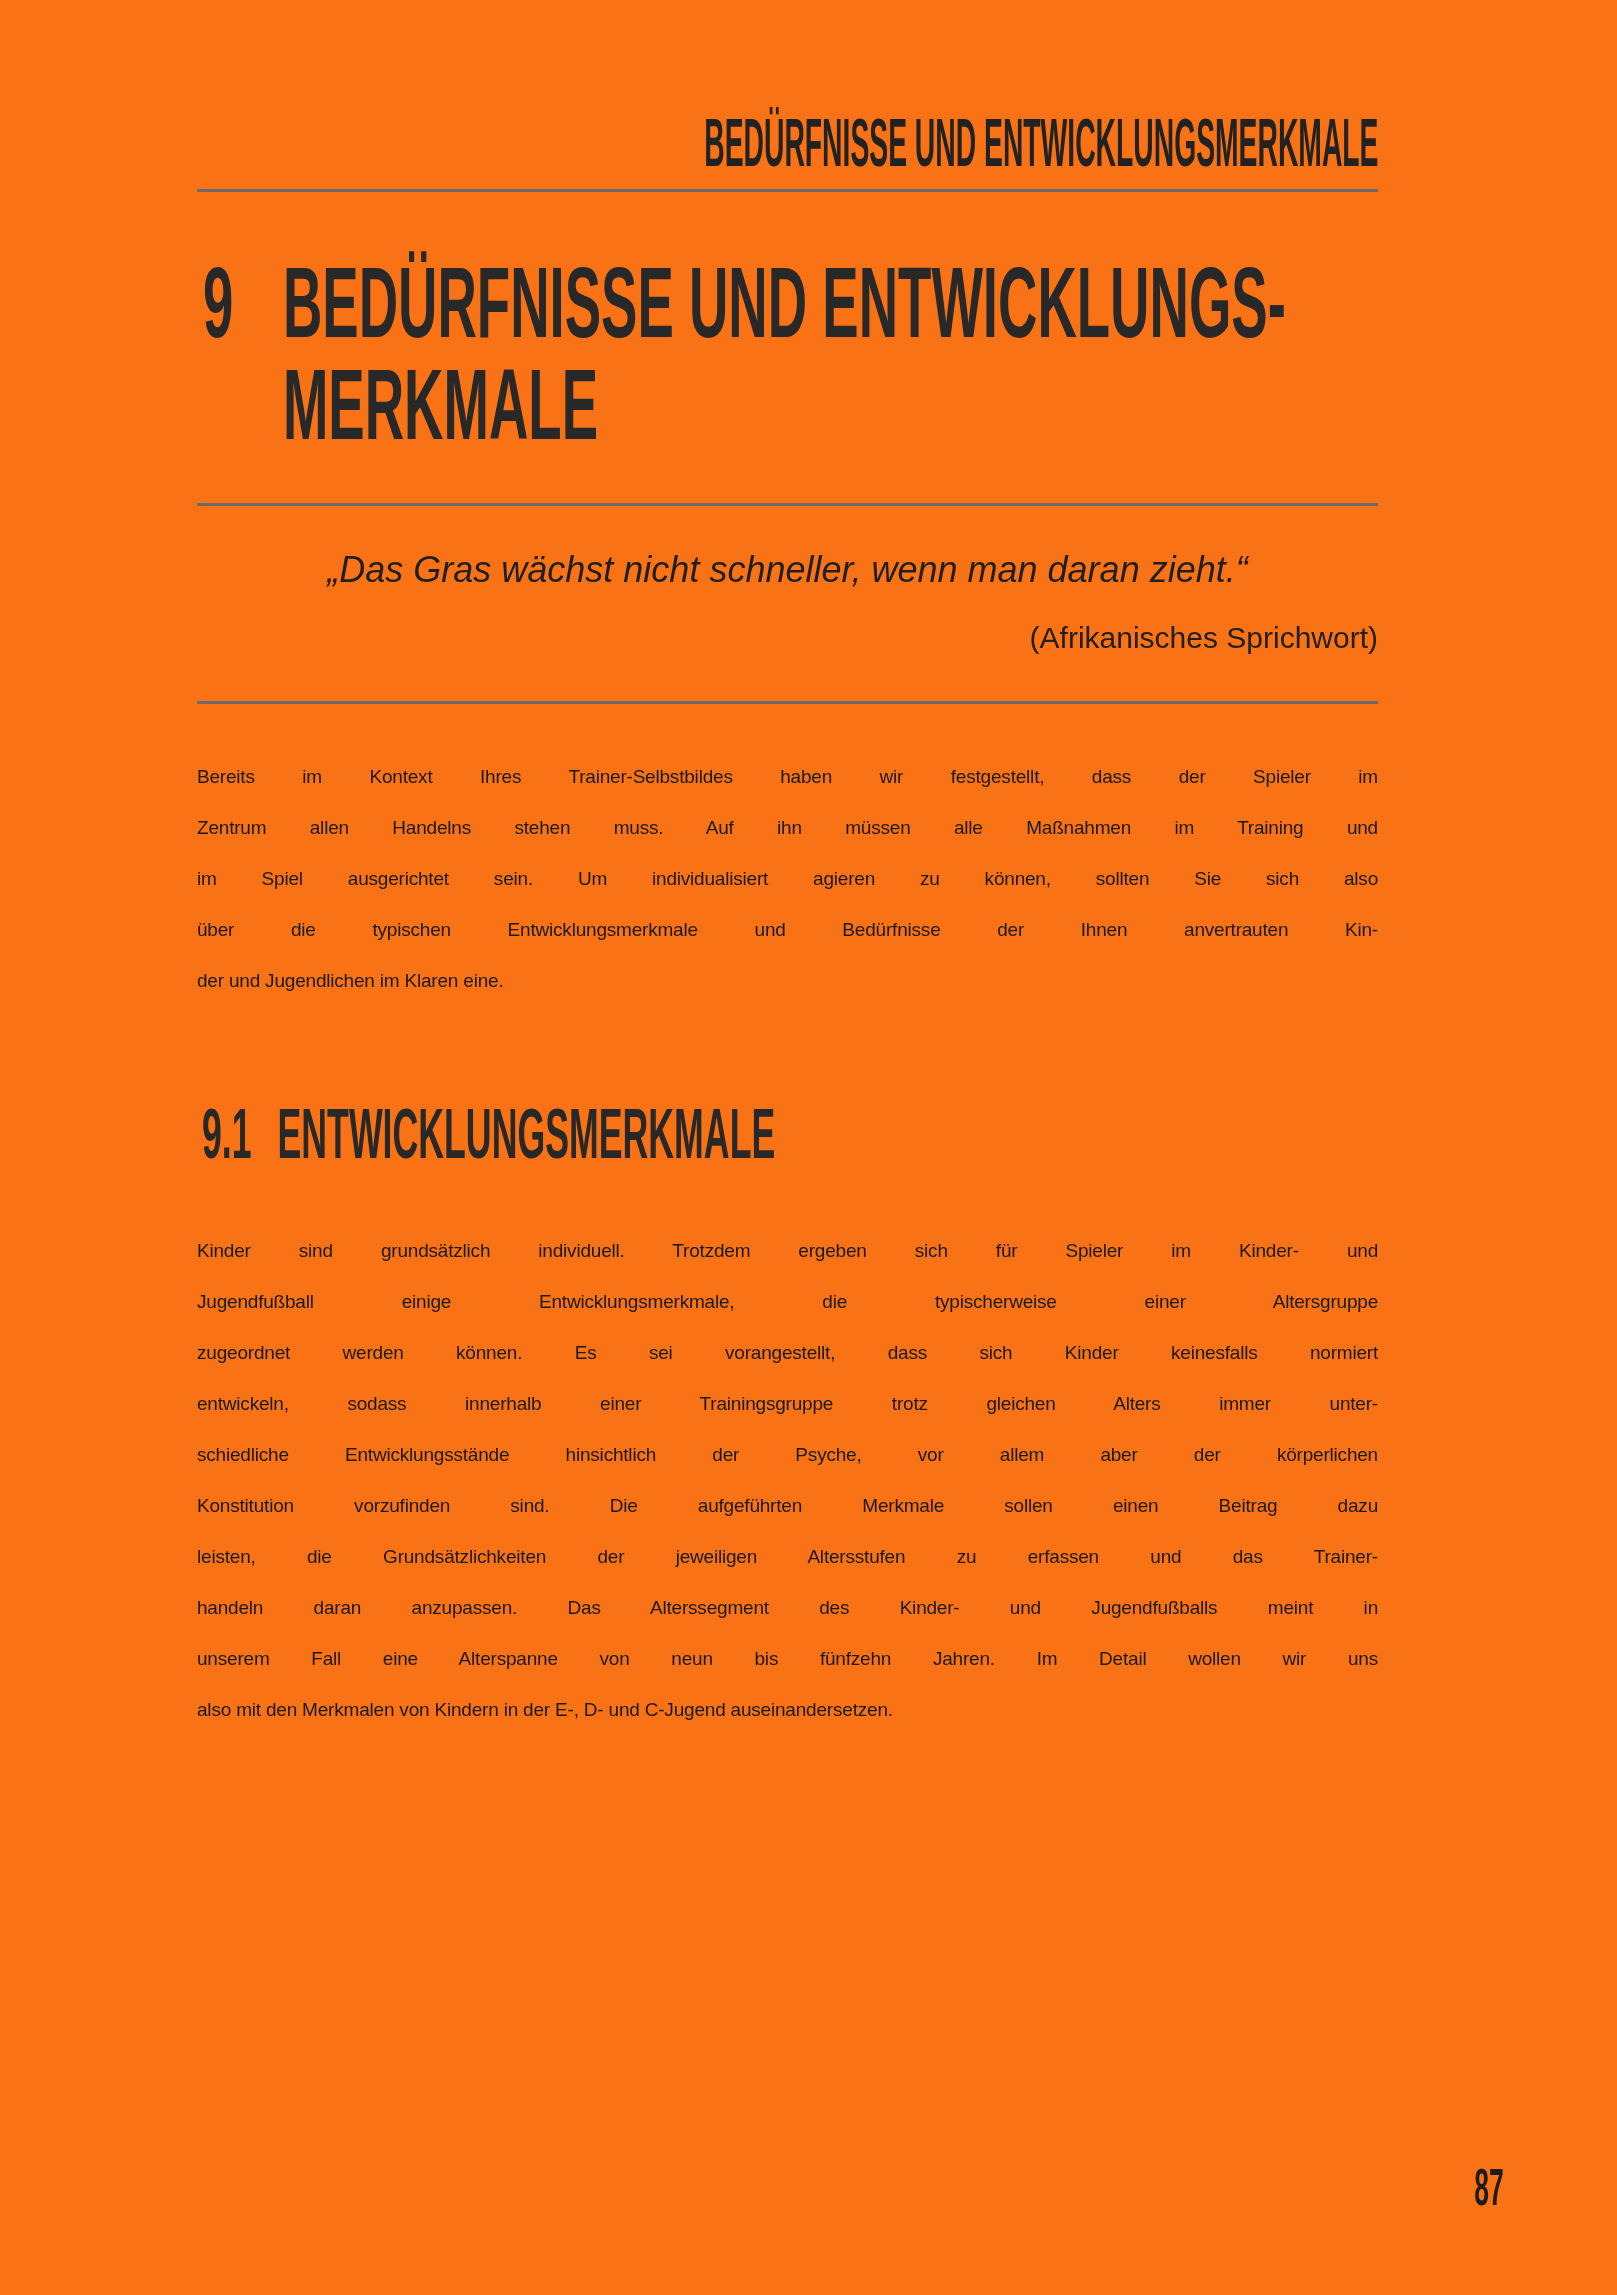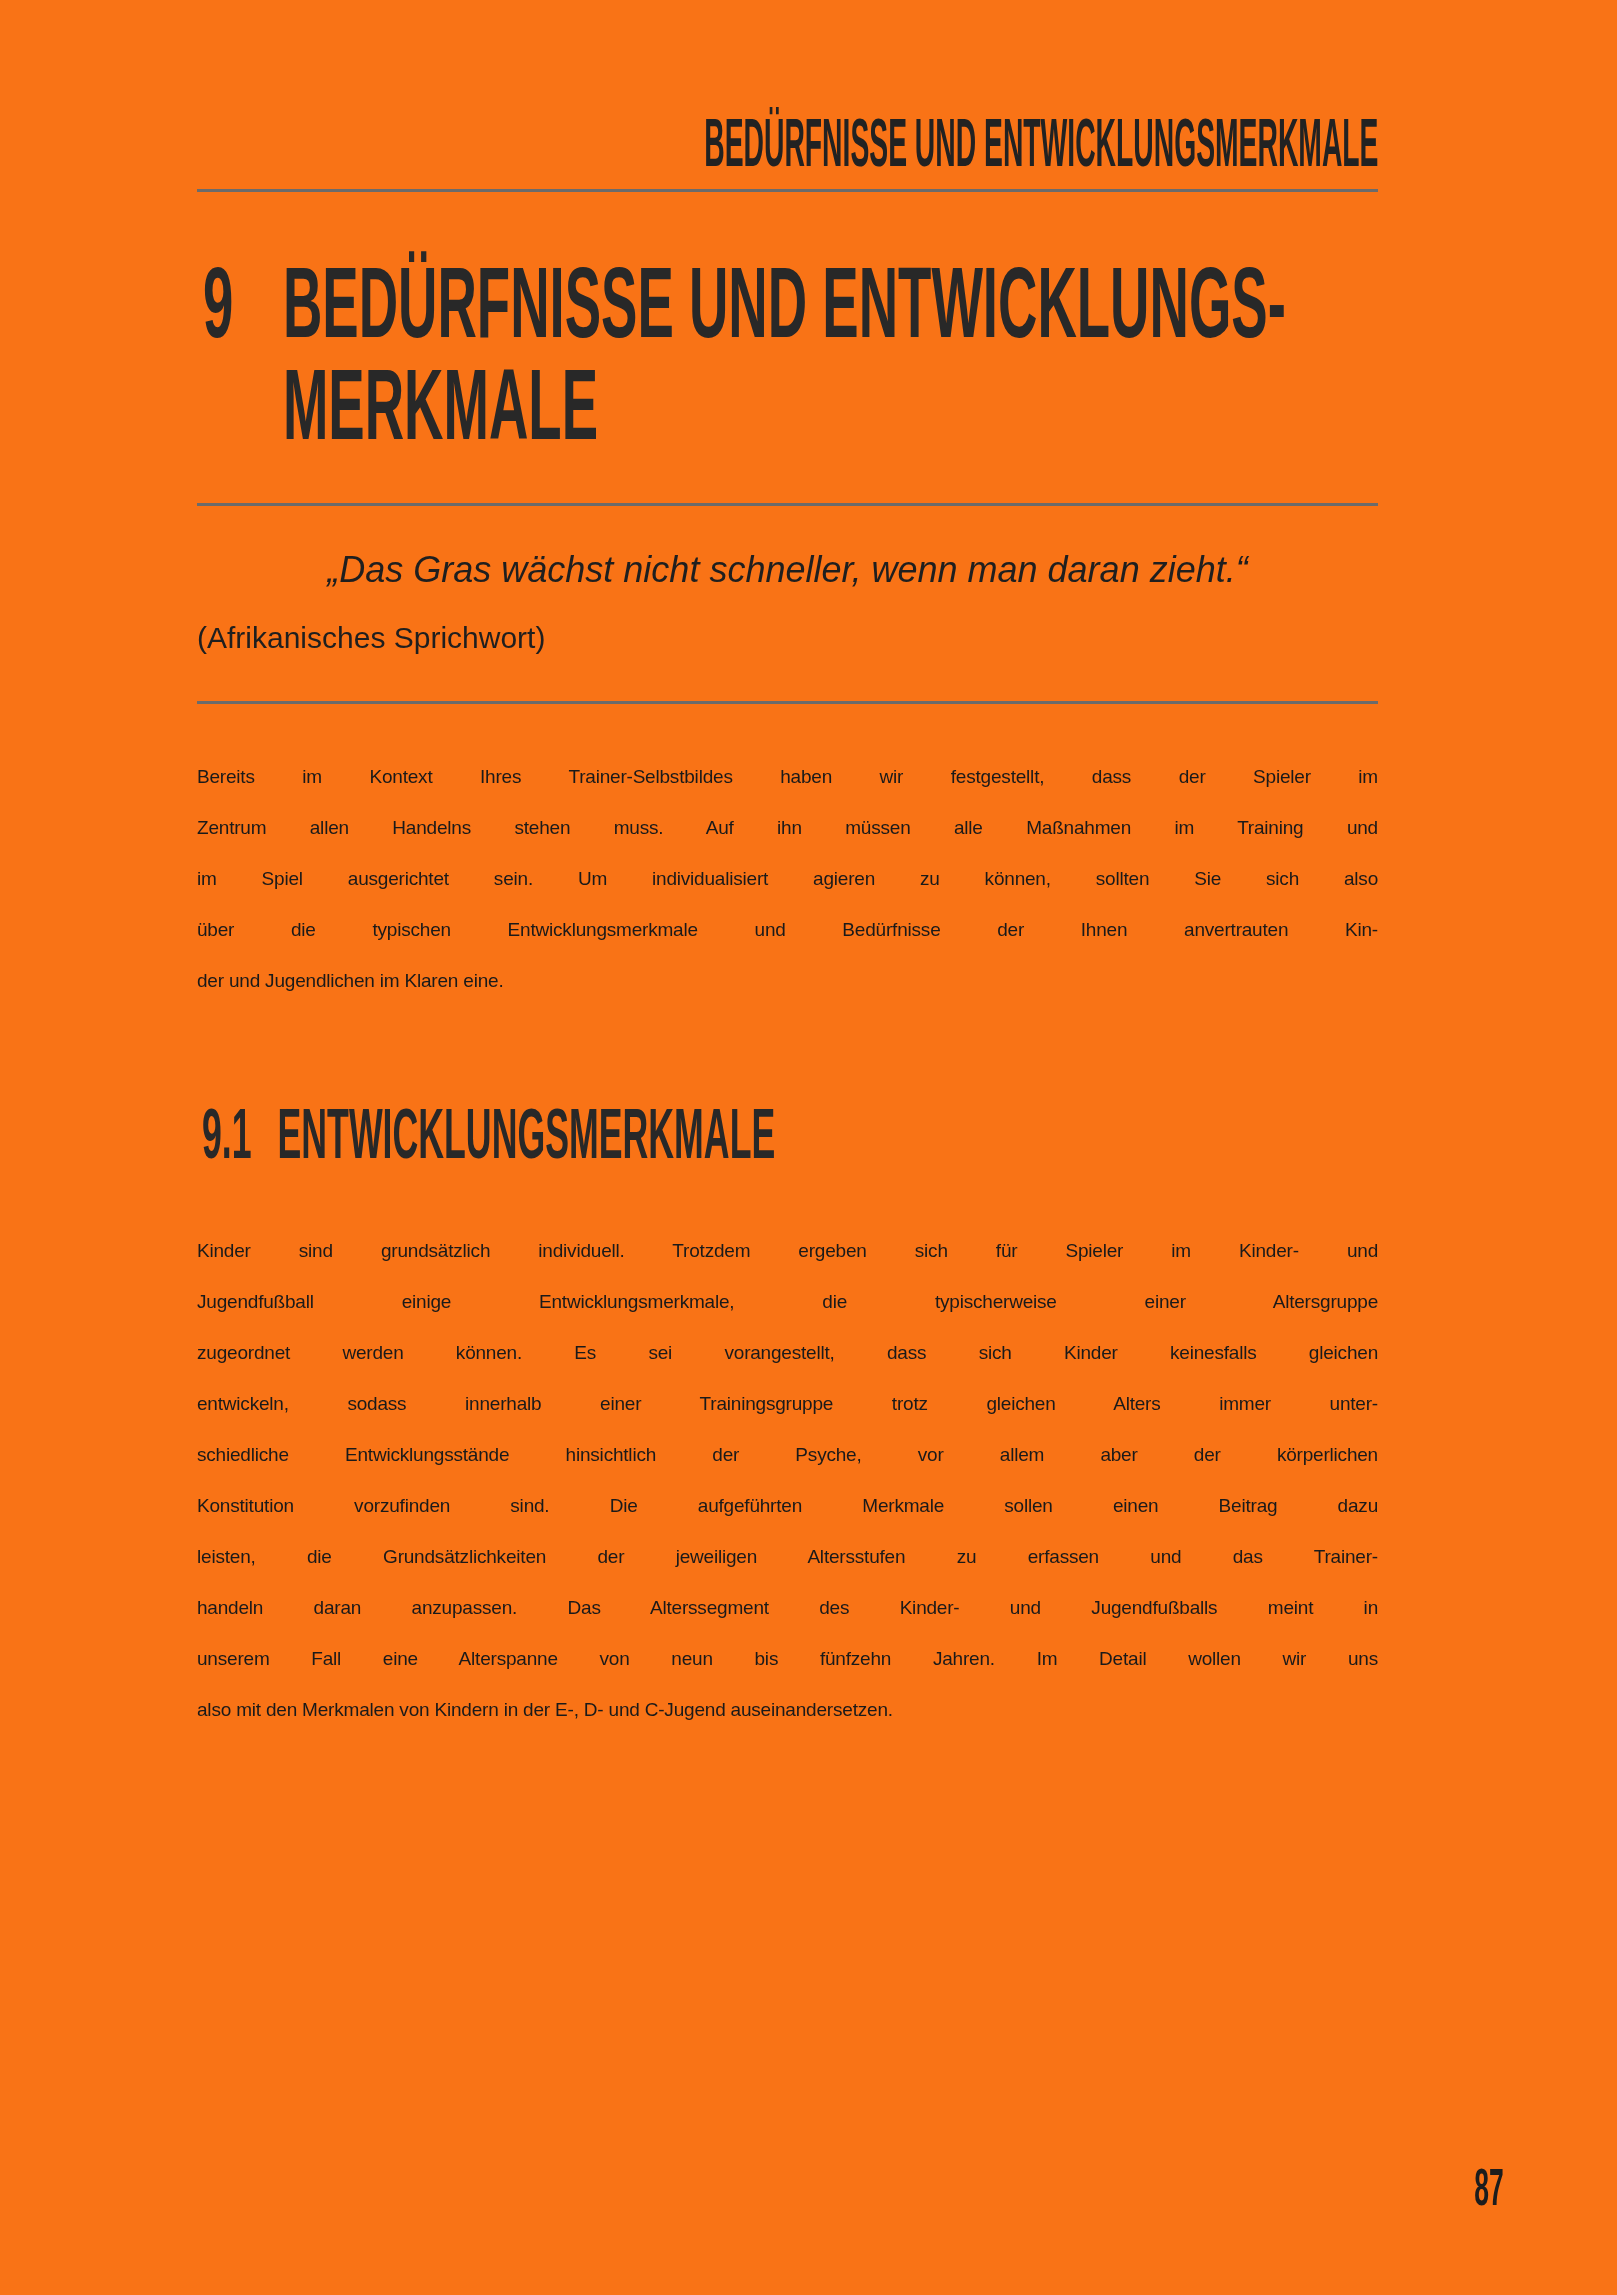--- a/index.html
+++ b/index.html
@@ -57,21 +57,21 @@
     font-style: italic;
     font-size: 36px;
     line-height: 37px;
     color: #1f1f1f;
   }
   .epigraph-attr {
     position: absolute;
     left: 197px;
     top: 620px;
     width: 1181px;
-    text-align: left;
+    text-align: right;
     font-size: 30px;
     line-height: 36px;
     color: #1f1f1f;
   }
   .body-par {
     position: absolute;
     left: 197px;
     width: 1181px;
     font-size: 19px;
     line-height: 51px;
@@ -146,21 +146,21 @@
     <div class="bline">im Spiel ausgerichtet sein. Um individualisiert agieren zu können, sollten Sie sich also</div>
     <div class="bline">über die typischen Entwicklungsmerkmale und Bedürfnisse der Ihnen anvertrauten Kin-</div>
     <div class="bline last">der und Jugendlichen im Klaren eine.</div>
   </div>
 
   <div class="section-title"><span class="num">9.1</span><span>ENTWICKLUNGSMERKMALE</span></div>
 
   <div class="body-par" style="top:1225px;">
     <div class="bline">Kinder sind grundsätzlich individuell. Trotzdem ergeben sich für Spieler im Kinder- und</div>
     <div class="bline">Jugendfußball einige Entwicklungsmerkmale, die typischerweise einer Altersgruppe</div>
-    <div class="bline">zugeordnet werden können. Es sei vorangestellt, dass sich Kinder keinesfalls gleichen</div>
+    <div class="bline">zugeordnet werden können. Es sei vorangestellt, dass sich Kinder keinesfalls normiert</div>
     <div class="bline">entwickeln, sodass innerhalb einer Trainingsgruppe trotz gleichen Alters immer unter-</div>
     <div class="bline">schiedliche Entwicklungsstände hinsichtlich der Psyche, vor allem aber der körperlichen</div>
     <div class="bline">Konstitution vorzufinden sind. Die aufgeführten Merkmale sollen einen Beitrag dazu</div>
     <div class="bline">leisten, die Grundsätzlichkeiten der jeweiligen Altersstufen zu erfassen und das Trainer-</div>
     <div class="bline">handeln daran anzupassen. Das Alterssegment des Kinder- und Jugendfußballs meint in</div>
     <div class="bline">unserem Fall eine Alterspanne von neun bis fünfzehn Jahren. Im Detail wollen wir uns</div>
     <div class="bline last">also mit den Merkmalen von Kindern in der E-, D- und C-Jugend auseinandersetzen.</div>
   </div>
 
   <div class="folio">87</div>

